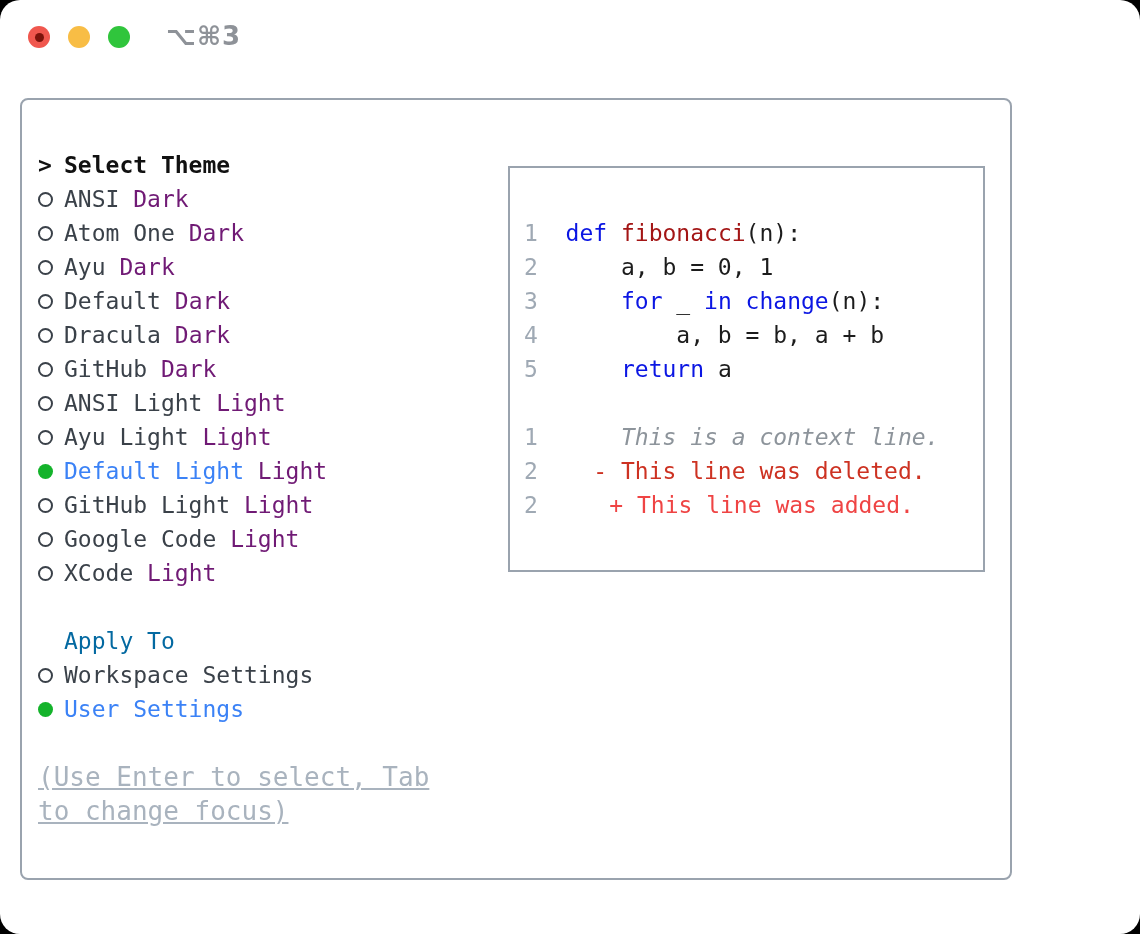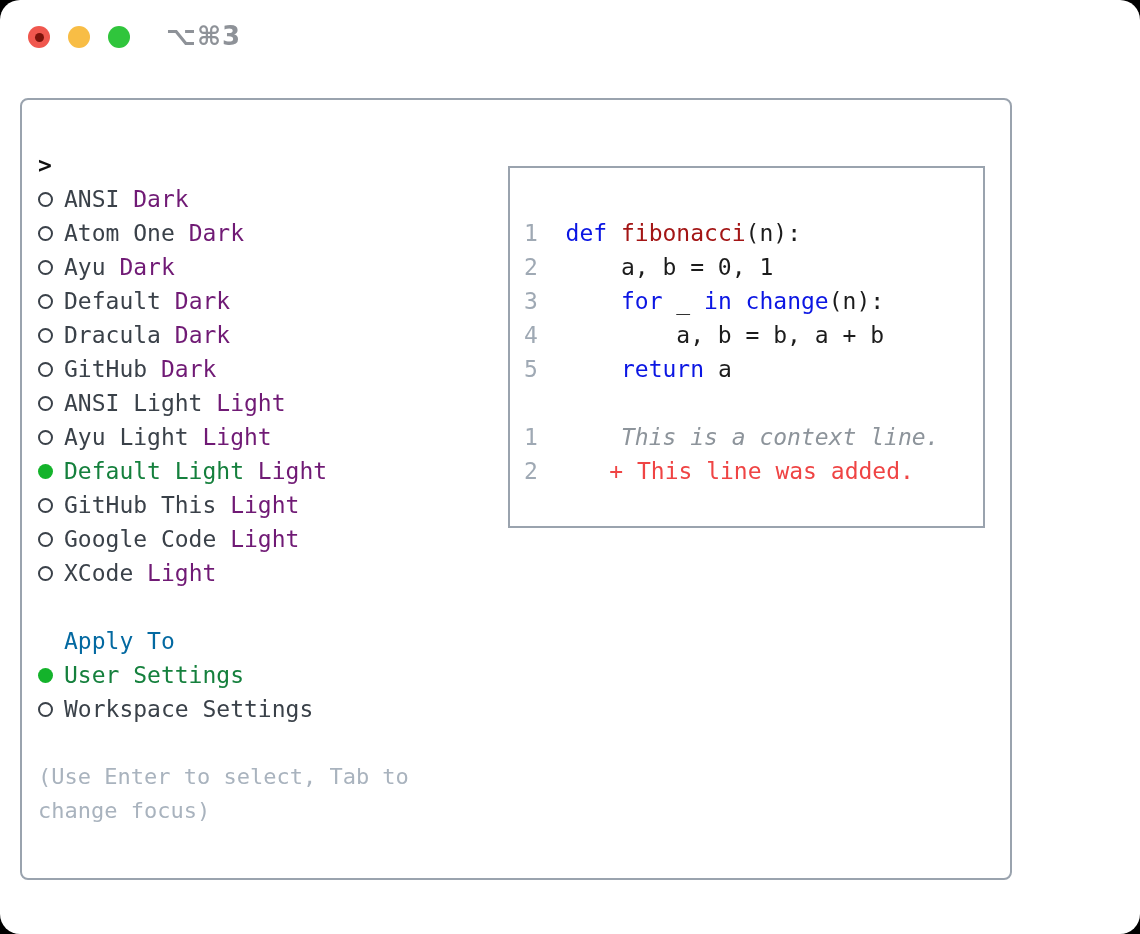--- a/index.html
+++ b/index.html
@@ -46,30 +46,30 @@
   .prefix{width:26px;flex:none;display:flex;align-items:center;}
   .hdr{font-weight:bold;color:#111111;}
   .subhdr{color:#0369a1;}
   .hdr-caret{font-weight:bold;color:#111111;}
   .radio{
     width:15px;height:15px;border-radius:50%;box-sizing:border-box;
     border:2px solid #3a4149;background:transparent;
   }
   .radio.on{border:none;background:#14b32b;}
   .name{color:#3a4149;}
-  .item.selected .name{color:#15803d;}
+  .item.selected .name{color:#3b82f6;}
   .variant{color:#701a75;}
   .help{
     margin-top:0;width:420px;
-    font-size:22px;line-height:34px;color:#a9b3be;white-space:normal;
+    font-size:26px;line-height:34px;color:#a9b3be;white-space:normal;text-decoration:underline;
   }
   
   .preview-box{
     margin-top:18px;margin-left:16px;
-    width:477px;height:362px;box-sizing:border-box;
+    width:477px;height:406px;box-sizing:border-box;
     border:2px solid #9aa3ae;
     padding:48px 0 0 14px;
     overflow:hidden;
   }
   .cl{font-size:23px;line-height:34px;height:34px;white-space:pre;}
   .tk-num{color:#9fa9b4;}
   .tk-kw{color:#0b16e3;}
   .tk-fn{color:#a31515;}
   .tk-code{color:#1c1c1c;}
   .tk-ctx{color:#8d949b;font-style:italic;}
@@ -89,61 +89,62 @@
       <div class="light yellow"></div>
       <div class="light green"></div>
     </div>
     <div class="win-title">⌥⌘3</div>
   </div>
 
   <div class="main-box">
 
     <div class="left-col">
       <div class="row">
-        <span class="prefix hdr-caret">&gt;</span>
+        <span class="prefix hdr-caret">&gt;</span><span class="hdr">Select Theme</span>
       </div>
       <div>
           <div class="row item"><span class="prefix"><span class="radio"></span></span><span class="name">ANSI</span><span class="variant"> Dark</span></div>
           <div class="row item"><span class="prefix"><span class="radio"></span></span><span class="name">Atom One</span><span class="variant"> Dark</span></div>
           <div class="row item"><span class="prefix"><span class="radio"></span></span><span class="name">Ayu</span><span class="variant"> Dark</span></div>
           <div class="row item"><span class="prefix"><span class="radio"></span></span><span class="name">Default</span><span class="variant"> Dark</span></div>
           <div class="row item"><span class="prefix"><span class="radio"></span></span><span class="name">Dracula</span><span class="variant"> Dark</span></div>
           <div class="row item"><span class="prefix"><span class="radio"></span></span><span class="name">GitHub</span><span class="variant"> Dark</span></div>
           <div class="row item"><span class="prefix"><span class="radio"></span></span><span class="name">ANSI Light</span><span class="variant"> Light</span></div>
           <div class="row item"><span class="prefix"><span class="radio"></span></span><span class="name">Ayu Light</span><span class="variant"> Light</span></div>
           <div class="row item selected"><span class="prefix"><span class="radio on"></span></span><span class="name">Default Light</span><span class="variant"> Light</span></div>
-          <div class="row item"><span class="prefix"><span class="radio"></span></span><span class="name">GitHub This</span><span class="variant"> Light</span></div>
+          <div class="row item"><span class="prefix"><span class="radio"></span></span><span class="name">GitHub Light</span><span class="variant"> Light</span></div>
           <div class="row item"><span class="prefix"><span class="radio"></span></span><span class="name">Google Code</span><span class="variant"> Light</span></div>
           <div class="row item"><span class="prefix"><span class="radio"></span></span><span class="name">XCode</span><span class="variant"> Light</span></div>
         </div>
 
       <div class="spacer"></div>
 
       <div class="row">
         <span class="prefix"></span><span class="subhdr">Apply To</span>
       </div>
       <div>
+          <div class="row item"><span class="prefix"><span class="radio"></span></span><span class="name">Workspace Settings</span></div>
           <div class="row item selected"><span class="prefix"><span class="radio on"></span></span><span class="name">User Settings</span></div>
-          <div class="row item"><span class="prefix"><span class="radio"></span></span><span class="name">Workspace Settings</span></div>
         </div>
 
       <div class="spacer"></div>
 
       <div class="help">(Use Enter to select, Tab to change focus)</div>
     </div>
 
     <div class="right-col">
       <div class="preview-box">
         <div>
             <div class="cl"><span class="tk-num">1</span><span class="tk-code">  </span><span class="tk-kw">def</span><span class="tk-code"> </span><span class="tk-fn">fibonacci</span><span class="tk-code">(n):</span></div>
             <div class="cl"><span class="tk-num">2</span><span class="tk-code">      a, b = 0, 1</span></div>
             <div class="cl"><span class="tk-num">3</span><span class="tk-code">      </span><span class="tk-kw">for</span><span class="tk-code"> _ </span><span class="tk-kw">in</span><span class="tk-code"> </span><span class="tk-kw">change</span><span class="tk-code">(n):</span></div>
             <div class="cl"><span class="tk-num">4</span><span class="tk-code">          a, b = b, a + b</span></div>
             <div class="cl"><span class="tk-num">5</span><span class="tk-code">      </span><span class="tk-kw">return</span><span class="tk-code"> a</span></div>
             <div class="cl">&nbsp;</div>
             <div class="cl"><span class="tk-num">1</span><span class="tk-code">      </span><span class="tk-ctx">This is a context line.</span></div>
+            <div class="cl"><span class="tk-num">2</span><span class="tk-code">    </span><span class="tk-del">- This line was deleted.</span></div>
             <div class="cl"><span class="tk-num">2</span><span class="tk-code">    </span><span class="tk-add">+ This line was added.</span></div>
           </div>
       </div>
     </div>
 
   </div>
 </div>
 
 </body></html>

